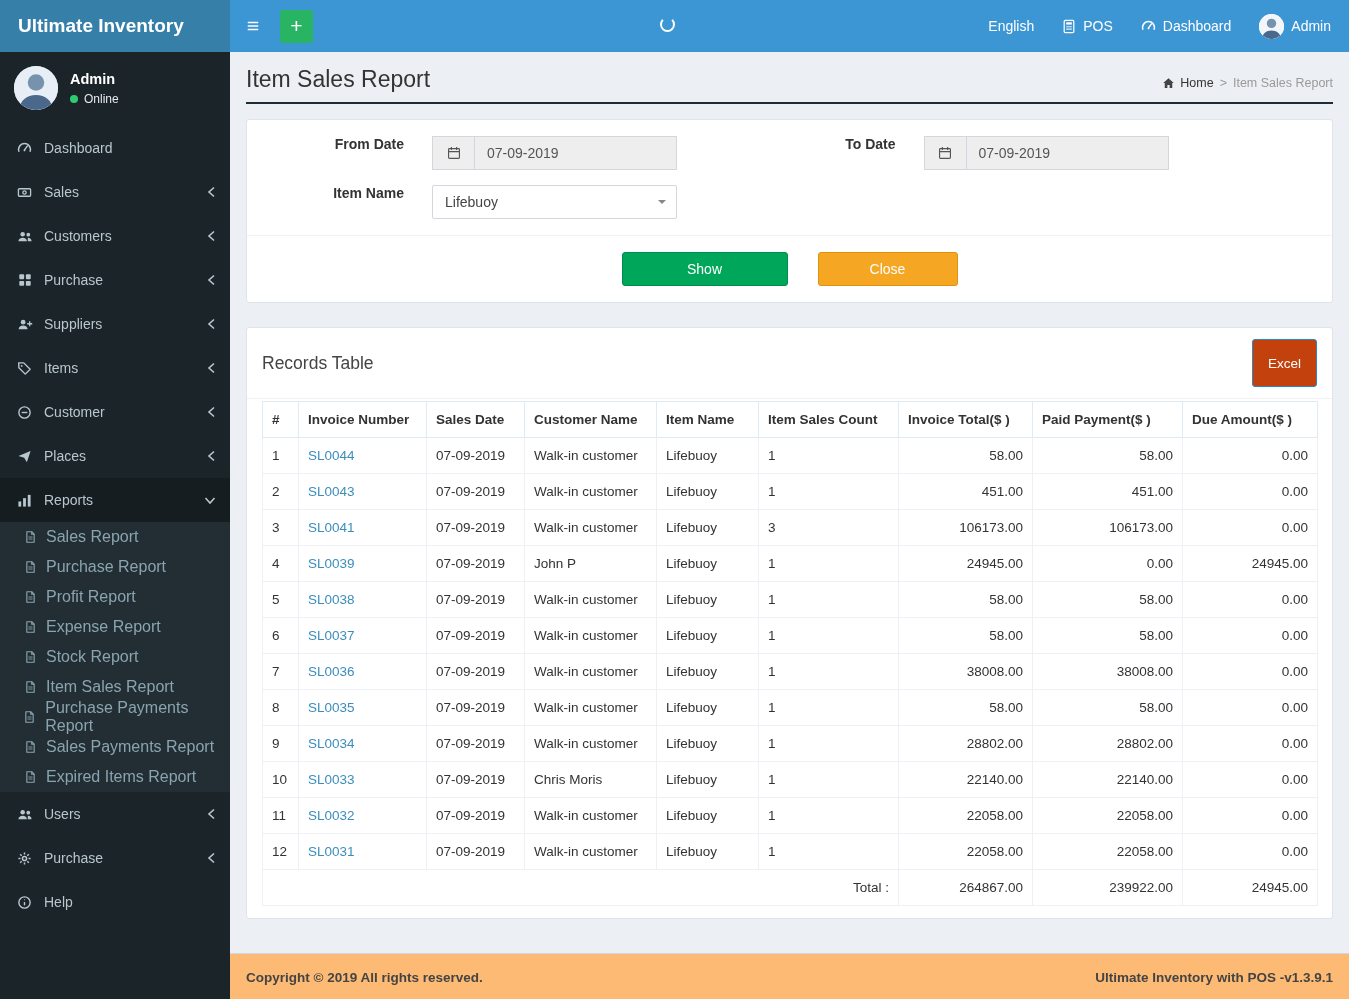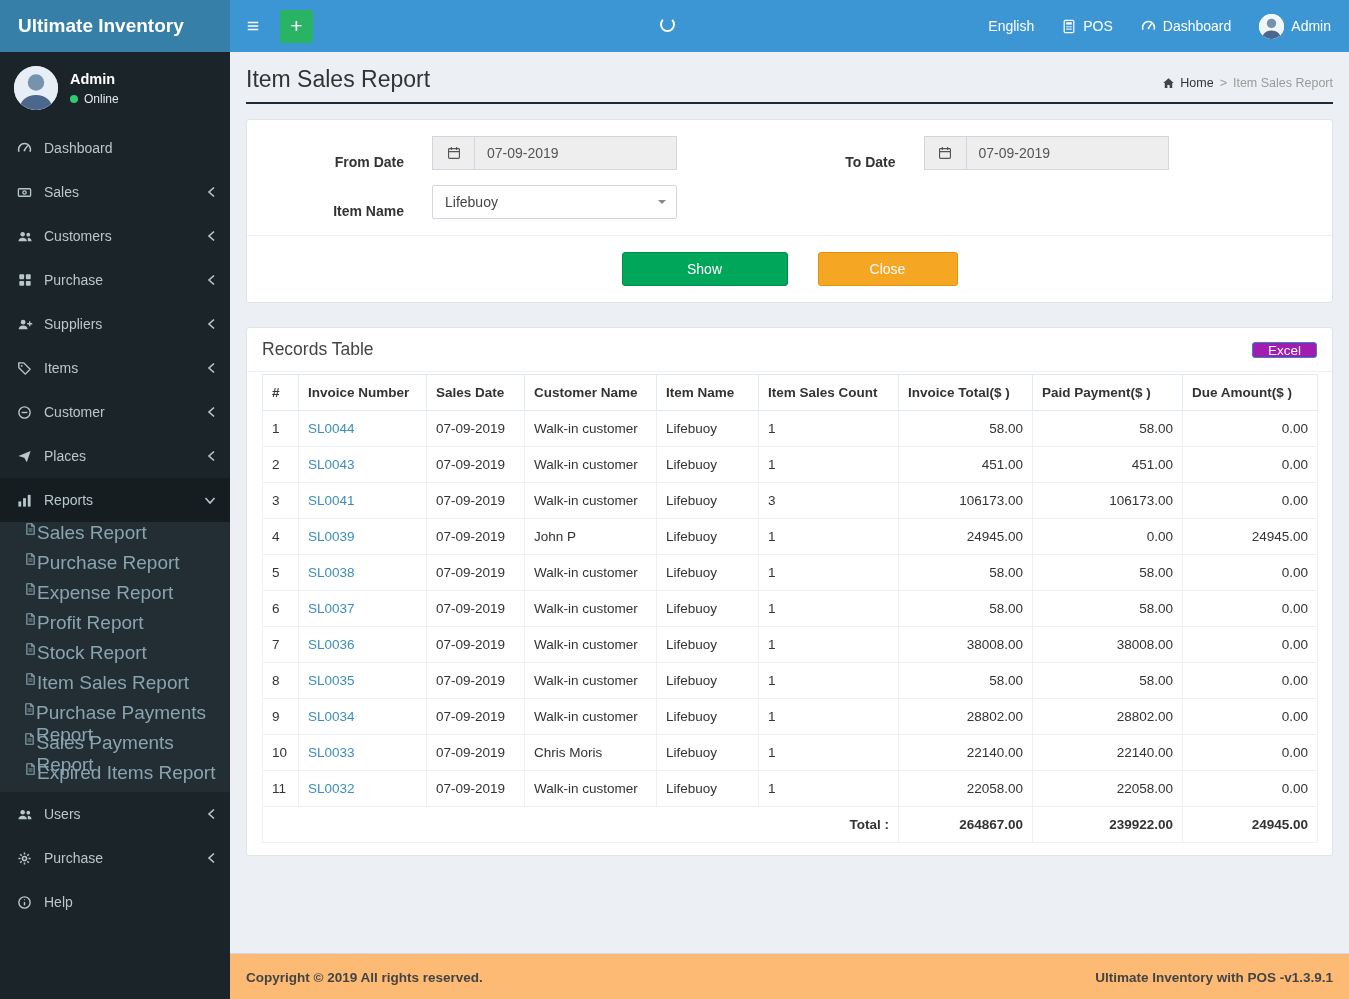--- a/index.html
+++ b/index.html
@@ -43,22 +43,22 @@
   .dot { width: 8px; height: 8px; border-radius: 50%; background: #2ecc71; }
   .menu a.m-item {
     display: flex; align-items: center; gap: 11px; height: 44px; padding: 0 14px 0 13px;
     color: #b8c7ce; font-size: 14px; border-left: 3px solid transparent; cursor: pointer;
   }
   .m-item .mi { width: 17px; display: inline-flex; justify-content: center; }
   .chev { margin-left: auto; display: inline-flex; }
   .m-item.active { background: #151d21; color: #fff; border-left-color: #3c96d4; }
   .submenu { background: #232e34; }
   .submenu a.s-item {
-    display: flex; height: 30px; padding-left: 23px;
-    color: #8aa4af; font-size: 19px; cursor: pointer;
+    display: flex; align-items: center; gap: 9px; height: 30px; padding-left: 23px;
+    color: #8aa4af; font-size: 16px; cursor: pointer;
   }
   .s-item .mi { width: 14px; display: inline-flex; justify-content: center; }
   .s-item.active { color: #fff; }
 
   
   .main { flex: 1; display: flex; flex-direction: column; overflow: hidden; }
   .content { flex: 1; padding: 14px 16px 0; overflow: hidden; }
   .page-head { display: flex; justify-content: space-between; align-items: flex-end; }
   .page-title { font-size: 23px; font-weight: 400; color: #333; }
   .breadcrumb { font-size: 12.5px; color: #333; display: flex; align-items: center; gap: 6px; padding-bottom: 3px; }
@@ -68,21 +68,21 @@
 
   .box { background: #fff; border: 1px solid #dde4ea; border-radius: 3px; }
   .box-header {
     padding: 11px 15px; font-size: 17.5px; color: #444;
     display: flex; justify-content: space-between; align-items: center; border-bottom: 1px solid #f1f1f1;
   }
 
   
   .form-body { padding: 16px 15px; }
   .form-grid { display: grid; grid-template-columns: 1fr 1fr; row-gap: 15px; }
-  .f-row { display: flex; align-items: flex-end; }
+  .f-row { display: flex; align-items: flex-start; }
   .f-label { width: 170px; text-align: right; padding-right: 28px; font-weight: 700; flex-shrink: 0; }
   .f-label-sm { width: 134px; }
   .input-group { display: flex; width: 245px; height: 34px; }
   .ig-addon {
     width: 42px; background: #eee; border: 1px solid #d2d6de; border-right: none;
     display: flex; align-items: center; justify-content: center; color: #555; flex-shrink: 0;
   }
   .ig-input {
     flex: 1; min-width: 0; background: #eee; border: 1px solid #d2d6de;
     padding: 0 12px; font: inherit; color: #555; border-radius: 0;
@@ -92,28 +92,28 @@
     background: #fff; line-height: 32px; padding: 0 12px; color: #444; cursor: pointer;
   }
   .select .caret { position: absolute; right: 10px; top: 14px; border: 4px solid transparent; border-top-color: #888; width: 0; height: 0; }
   .box-footer { border-top: 1px solid #f1f1f1; padding: 16px; display: flex; justify-content: center; gap: 30px; }
   .btn { border: 1px solid transparent; border-radius: 3px; color: #fff; font: inherit; height: 34px; cursor: pointer; }
   .btn-show { background: #00a65a; border-color: #008d4c; width: 166px; }
   .btn-close { background: #f5a623; border-color: #e0920b; width: 140px; }
 
   
   .records { margin-top: 24px; }
-  .btn-excel { background: #a21caf; border-color: #2a88c8; padding: 0 15px; height: 16px; font-size: 13.5px; }
+  .btn-excel { background: #c2410c; border-color: #2a88c8; padding: 0 15px; height: 48px; font-size: 13.5px; }
   .table-wrap { padding: 2px 15px 12px; }
   table.records-table { width: 100%; border-collapse: collapse; font-size: 13.5px; table-layout: fixed; }
   .records-table th { text-align: left; font-weight: 700; padding: 10px 9px; border: 1px solid #e0eaf2; overflow: hidden; }
   .records-table td { padding: 10px 9px; border: 1px solid #edf1f5; overflow: hidden; }
   .records-table a.invoice-link { color: #3c8dbc; cursor: pointer; }
   .r { text-align: right; }
-  tfoot td { font-weight: 700; }
+  tfoot td { font-weight: 400; }
 
   
   .footer {
     height: 48px; background: #fdba74; border-top: 1px solid #d2d6de; display: flex;
     align-items: center; justify-content: space-between; padding: 0 16px;
     font-weight: 700; color: #444; font-size: 13.5px;
   }
 
   svg { display: block; }
 </style>
@@ -348,31 +348,31 @@
           <span>Purchase Report</span>
         </a>
         <a class="s-item">
           <span class="mi">
               <svg width="13" height="14" viewBox="0 0 16 16" fill="none" stroke="currentColor" stroke-width="1.4">
                 <path d="M3.5 1.5h6l3 3v10h-9z" stroke-linejoin="round"></path>
                 <path d="M9.5 1.5v3h3"></path>
                 <path d="M5.5 8h5M5.5 10.5h5" stroke-width="1.1"></path>
               </svg>
             </span>
+          <span>Profit Report</span>
+        </a>
+        <a class="s-item">
+          <span class="mi">
+              <svg width="13" height="14" viewBox="0 0 16 16" fill="none" stroke="currentColor" stroke-width="1.4">
+                <path d="M3.5 1.5h6l3 3v10h-9z" stroke-linejoin="round"></path>
+                <path d="M9.5 1.5v3h3"></path>
+                <path d="M5.5 8h5M5.5 10.5h5" stroke-width="1.1"></path>
+              </svg>
+            </span>
           <span>Expense Report</span>
-        </a>
-        <a class="s-item">
-          <span class="mi">
-              <svg width="13" height="14" viewBox="0 0 16 16" fill="none" stroke="currentColor" stroke-width="1.4">
-                <path d="M3.5 1.5h6l3 3v10h-9z" stroke-linejoin="round"></path>
-                <path d="M9.5 1.5v3h3"></path>
-                <path d="M5.5 8h5M5.5 10.5h5" stroke-width="1.1"></path>
-              </svg>
-            </span>
-          <span>Profit Report</span>
         </a>
         <a class="s-item">
           <span class="mi">
               <svg width="13" height="14" viewBox="0 0 16 16" fill="none" stroke="currentColor" stroke-width="1.4">
                 <path d="M3.5 1.5h6l3 3v10h-9z" stroke-linejoin="round"></path>
                 <path d="M9.5 1.5v3h3"></path>
                 <path d="M5.5 8h5M5.5 10.5h5" stroke-width="1.1"></path>
               </svg>
             </span>
           <span>Stock Report</span>
@@ -684,20 +684,31 @@
                   <td><a class="invoice-link">SL0032</a></td>
                   <td>07-09-2019</td>
                   <td>Walk-in customer</td>
                   <td>Lifebuoy</td>
                   <td>1</td>
                   <td class="r">22058.00</td>
                   <td class="r">22058.00</td>
                   <td class="r">0.00</td>
                 </tr>
 
+                <tr>
+                  <td>12</td>
+                  <td><a class="invoice-link">SL0031</a></td>
+                  <td>07-09-2019</td>
+                  <td>Walk-in customer</td>
+                  <td>Lifebuoy</td>
+                  <td>1</td>
+                  <td class="r">22058.00</td>
+                  <td class="r">22058.00</td>
+                  <td class="r">0.00</td>
+                </tr>
               </tbody>
             <tfoot>
               <tr>
                 <td colspan="6" class="r">Total :</td>
                 <td class="r">264867.00</td>
                 <td class="r">239922.00</td>
                 <td class="r">24945.00</td>
               </tr>
             </tfoot>
           </table>

